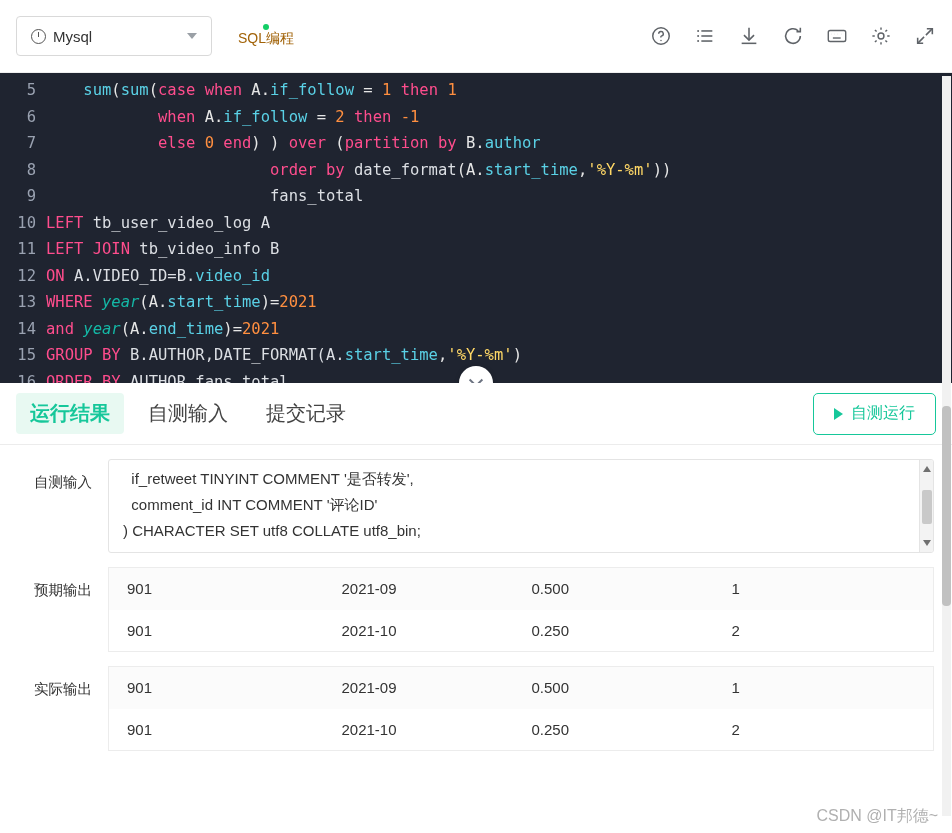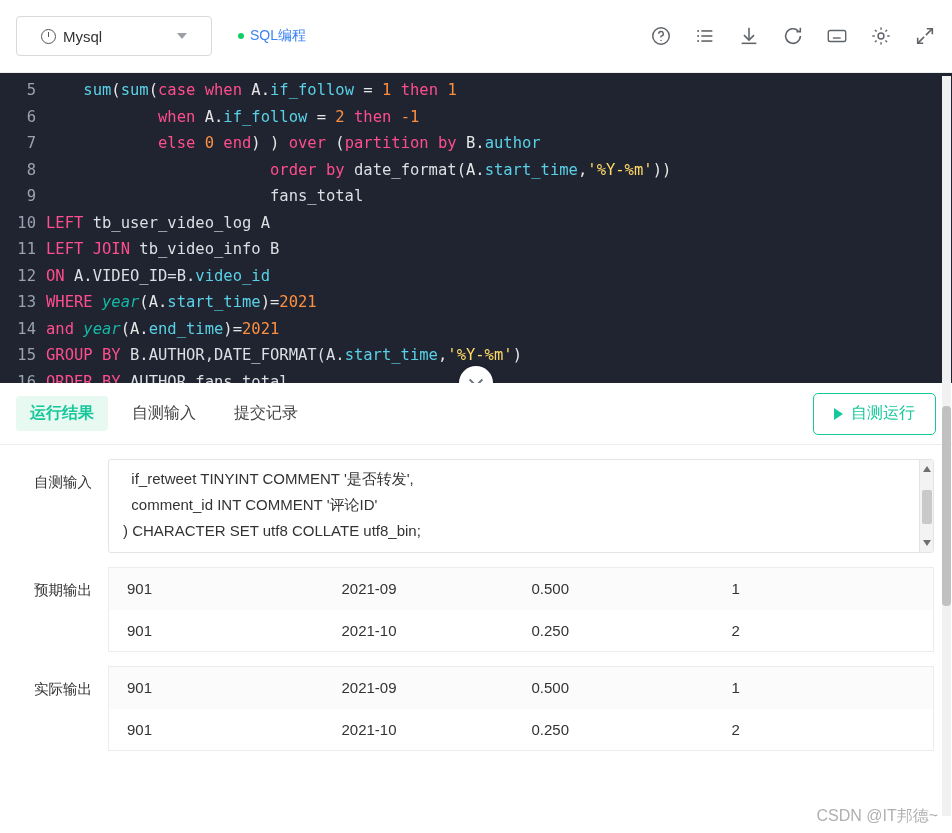--- a/index.html
+++ b/index.html
@@ -24,21 +24,21 @@
     display: flex;
     align-items: center;
     padding: 0 16px;
     position: relative;
   }
   .db-select {
     width: 196px; height: 40px;
     border: 1px solid #d9d9d9;
     border-radius: 4px;
     display: flex; align-items: center;
-    padding: 0 24px;
+    padding: 0 14px;
     color: #333; font-size: 15px;
     background: #fff;
     gap: 7px;
   }
   .db-select .caret {
     margin-left: auto;
     width: 0; height: 0;
     border-left: 5px solid transparent;
     border-right: 5px solid transparent;
     border-top: 6px solid #9aa0a6;
@@ -53,24 +53,25 @@
   .clock-icon::after {
     content:"";
     position: absolute;
     left: 5.6px; top: 2.6px;
     width: 1.3px; height: 5px;
     background: #555;
   }
   .sql-tab {
     margin-left: 26px;
     font-size: 14px;
-    color: #3b82f6;
+    color: #a16207;
     display: flex;
     align-items: center;
-    gap: 6px;
+    gap: 0;
+    flex-direction: column;
   }
   .sql-tab .dot {
     width: 6px; height: 6px;
     border-radius: 50%;
     background: #13ce66;
     display: inline-block;
   }
   .tool-icons {
     margin-left: auto;
     display: flex;
@@ -149,21 +150,21 @@
   
   .tabs-row {
     height: 62px;
     display: flex;
     align-items: center;
     padding: 0 16px 0 16px;
     border-bottom: 1px solid #ececec;
     background: #fff;
   }
   .tab {
-    font-size: 16px;
+    font-size: 20px;
     color: #444;
     padding: 7px 14px;
     margin-right: 10px;
     border-radius: 4px;
     cursor: pointer;
   }
   .tab.active {
     background: #e8f9f2;
     color: #16c79a;
     font-weight: bold;

